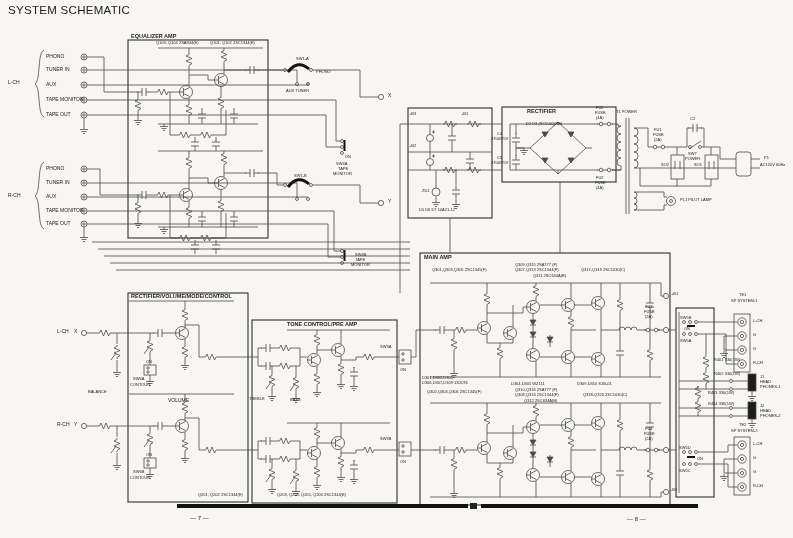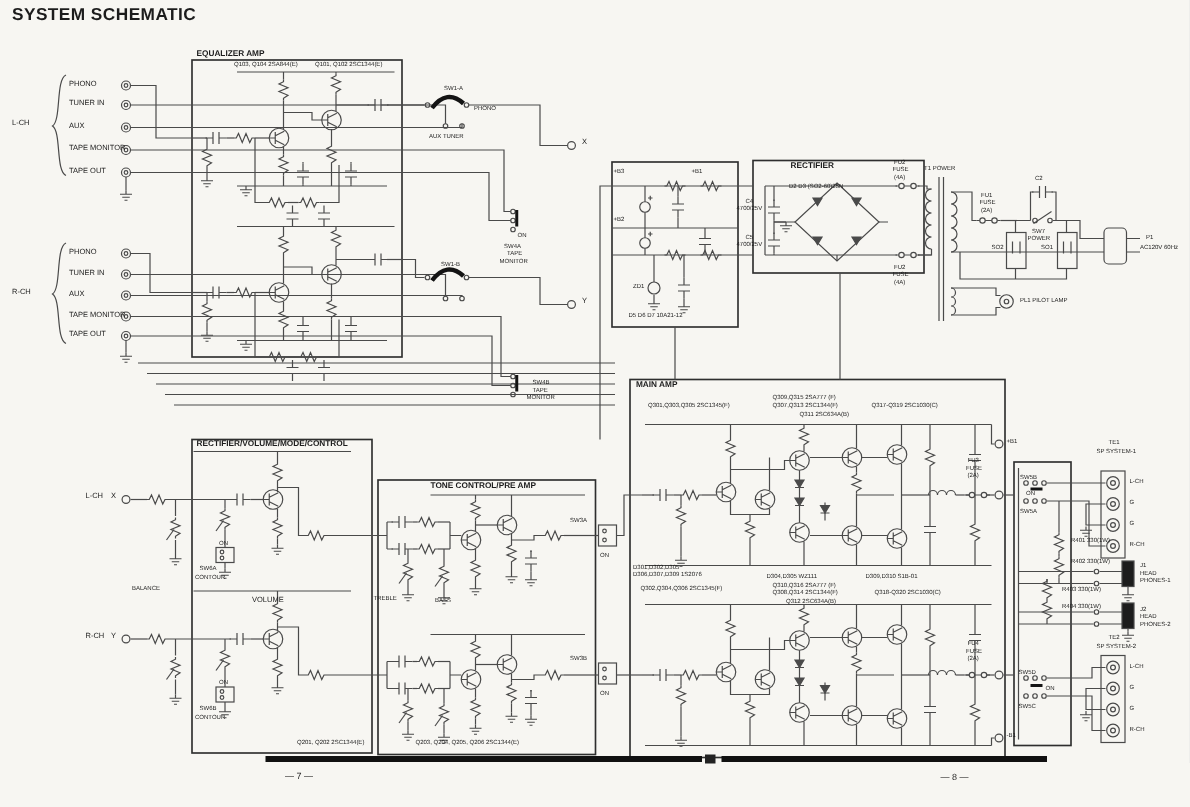--- a/index.html
+++ b/index.html
@@ -4,21 +4,21 @@
 <style>
   html,body{margin:0;padding:0;background:#e8e8e8}
   #stage{position:relative;width:793px;height:538px;background:#f7f6f2;
          font-family:"Liberation Sans",sans-serif;color:#1c1c1c;overflow:hidden}
   #art{position:absolute;left:0;top:0}
   .t{position:absolute;white-space:nowrap;line-height:1;letter-spacing:0}
   .s4{font-size:4px}
   .s5{font-size:5px}
   .s6{font-size:6px}
   .b5{font-size:5.5px;font-weight:bold}
-  .ttl{font-size:11.5px;font-weight:bold;letter-spacing:.3px}
+  .ttl{font-size:11.5px;font-weight:normal;letter-spacing:.3px}
 </style>
 </head>
 <body>
 
 <div id="stage">
 
 <svg id="art" width="793" height="538" viewBox="0 0 793 538" stroke="#4a4a4a" stroke-width="0.8" fill="none">
 <defs>
   <g id="resh">
           <path d="M-7,0h1.5l1.5,-3 2.5,6 2.5,-6 2.5,6 1.5,-3h2"></path>

